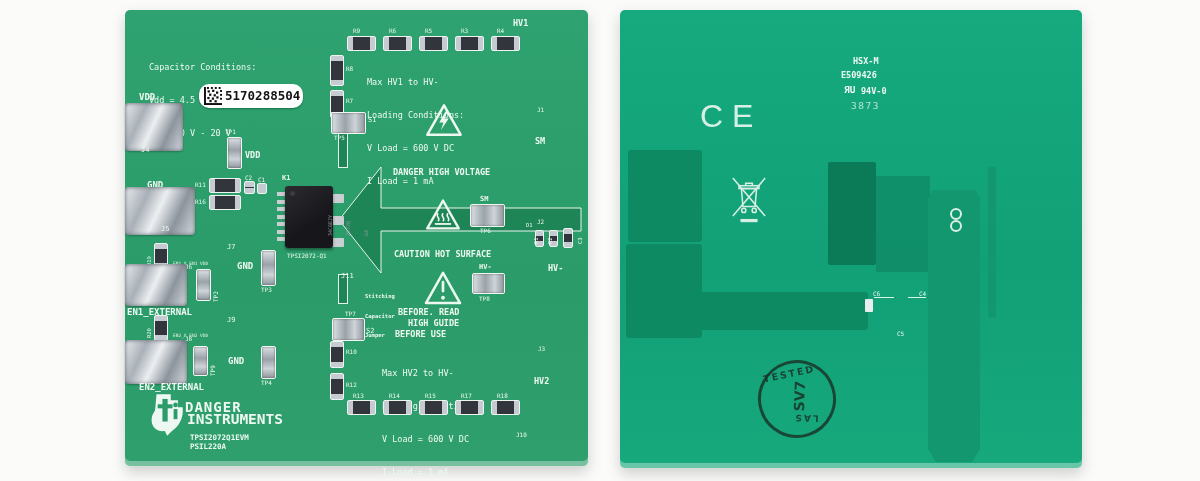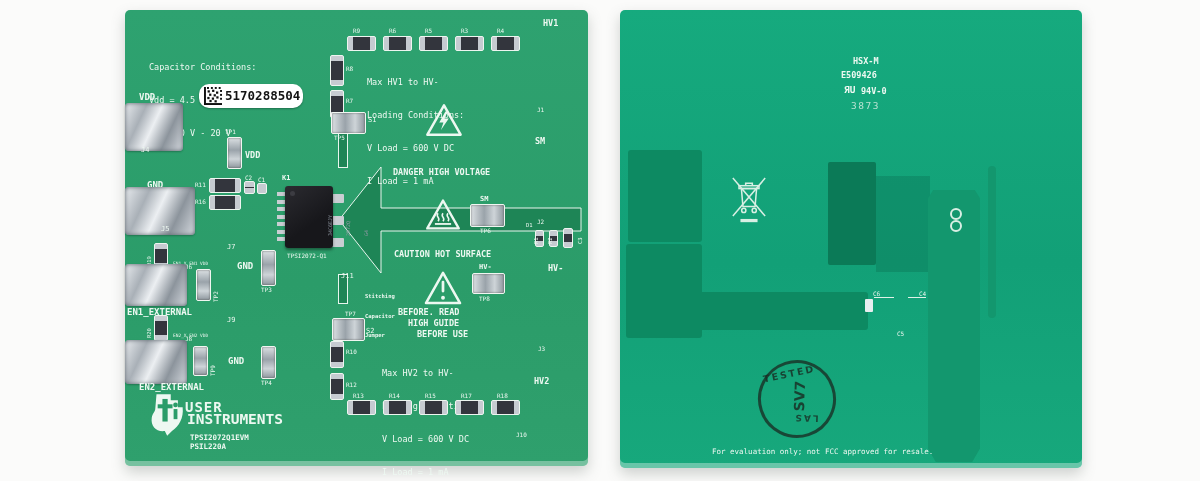--- a/index.html
+++ b/index.html
@@ -217,21 +217,21 @@
     <div class="via" style="left:112px;top:397px;"></div>
       <div class="via" style="left:124px;top:396px;"></div>
 
     <svg class="abs" style="left:23px;top:383px;" width="36" height="44" viewBox="0 0 30 37">
       <path d="M7 1 h12 v5 h6 v6 h4 c1 9 -3 16 -9 20 l-4 4 -2 -4 c-7 1 -12 -4 -11 -11 c0.5 -4 3 -5 3 -8 Z" fill="#eef8f2"></path>
       <rect x="12" y="5" width="4.4" height="19" fill="#2b9c69"></rect>
       <rect x="8" y="9.5" width="12.5" height="3.4" fill="#2b9c69"></rect>
       <circle cx="23" cy="10" r="2" fill="#2b9c69"></circle>
       <rect x="21.4" y="13.5" width="3.2" height="8.5" fill="#2b9c69"></rect>
     </svg>
-    <div class="s ti-serif sb" style="left:60px;top:392px;font-size:14px;letter-spacing:1px;">USER</div>
+    <div class="s ti-serif sb" style="left:60px;top:392px;font-size:14px;letter-spacing:1px;">DANGER</div>
     <div class="s ti-serif sb" style="left:62px;top:404px;font-size:14.5px;">INSTRUMENTS</div>
     <div class="s sb" style="left:65px;top:422px;font-size:7.5px;">TPSI2072Q1EVM</div>
     <div class="s sb" style="left:65px;top:431px;font-size:7.5px;">PSIL220A</div>
 
     <div class="s s6" style="left:228px;top:17px;">R9</div>
     <div class="s s6" style="left:264px;top:17px;">R6</div>
     <div class="s s6" style="left:300px;top:17px;">R5</div>
     <div class="s s6" style="left:336px;top:17px;">R3</div>
     <div class="s s6" style="left:372px;top:17px;">R4</div>
     <div class="resh" style="left:222px;top:26px;width:27px;"></div>
@@ -297,41 +297,41 @@
     <div class="resv" style="left:205px;top:363px;height:25px;"></div>
     <div class="s s6" style="left:221px;top:371px;">R12</div>
 
     <svg class="abs" style="left:298px;top:260px;" width="40" height="36" viewBox="0 0 40 37">
       <path d="M20 3 L37.5 34 H2.5 Z" fill="none" stroke="#edf8f1" stroke-width="2.6" stroke-linejoin="round"></path>
       <rect x="18.6" y="11" width="2.8" height="12" rx="1.3" fill="#edf8f1"></rect>
       <circle cx="20" cy="28.5" r="2" fill="#edf8f1"></circle>
     </svg>
     <div class="s sb" style="left:273px;top:297px;">BEFORE. READ</div>
     <div class="s sb" style="left:283px;top:308px;">HIGH GUIDE</div>
-    <div class="s sb" style="left:292px;top:319px;">BEFORE USE</div>
+    <div class="s sb" style="left:270px;top:319px;">BEFORE USE</div>
 
     <div class="s" style="left:257px;top:336px;">
       <span style="display:block">Max HV2 to HV-</span>
       <span style="display:block">Loading Conditions:</span>
       <span style="display:block">V Load = 600 V DC</span>
       <span style="display:block">I Load = 1 mA</span>
     </div>
 
     <div class="s s6" style="left:228px;top:382px;">R13</div>
     <div class="s s6" style="left:264px;top:382px;">R14</div>
     <div class="s s6" style="left:300px;top:382px;">R15</div>
     <div class="s s6" style="left:336px;top:382px;">R17</div>
     <div class="s s6" style="left:372px;top:382px;">R18</div>
     <div class="resh" style="left:222px;top:390px;width:27px;"></div>
     <div class="resh" style="left:258px;top:390px;width:27px;"></div>
     <div class="resh" style="left:294px;top:390px;width:27px;"></div>
     <div class="resh" style="left:330px;top:390px;width:27px;"></div>
     <div class="resh" style="left:366px;top:390px;width:27px;"></div>
 
-    <div class="s sb" style="left:418px;top:8px;">HV1</div>
+    <div class="s sb" style="left:388px;top:8px;">HV1</div>
     <div class="tblock" style="left:384px;top:17px;height:74px;">
       <div class="hole" style="left:7px;top:17px;"></div>
         <div class="hole" style="left:7px;top:48px;"></div>
       <div class="screw" style="left:27px;top:9px;"></div>
         <div class="screw" style="left:27px;top:42px;"></div>
     </div>
     <div class="s s6" style="left:412px;top:96px;">J1</div>
 
     <div class="s sb" style="left:410px;top:126px;">SM</div>
     <div class="tblock" style="left:384px;top:134px;height:72px;">
@@ -424,36 +424,36 @@
     <div class="s s6" style="left:253px;top:280px;">C6</div>
     <div class="s s6" style="left:299px;top:280px;">C4</div>
     <div class="s s6" style="left:277px;top:320px;">C5</div>
 
     <div class="s sb" style="left:233px;top:46px;">HSX-M</div>
     <div class="s sb" style="left:221px;top:60px;">E509426</div>
     <div class="s sb" style="left:224px;top:74px;font-size:9.5px;">ЯU</div>
     <div class="s sb" style="left:241px;top:76px;">94V-0</div>
     <div class="s" style="left:231px;top:90px;font-size:9.5px;letter-spacing:1.5px;color:#b9e2d2;">3873</div>
 
+    <div class="abs" style="left:80px;top:88px;font:300 32px 'Liberation Sans',sans-serif;letter-spacing:9px;color:#d6efe5;">CE</div>
 
     <svg class="abs" style="left:110px;top:163px;" width="38" height="52" viewBox="0 0 40 54">
       <g stroke="#d8efe4" fill="none" stroke-width="1.6">
         <rect x="9.5" y="13" width="21" height="3"></rect>
         <path d="M12 16 h16 l-1.6 19 h-12.8 Z"></path>
         <path d="M16.5 13 v-2.5 h7 v2.5"></path>
         <circle cx="14.5" cy="39" r="2.2"></circle>
           <circle cx="25.5" cy="39" r="2.2"></circle>
         <line x1="3" y1="5" x2="37" y2="45"></line>
           <line x1="37" y1="5" x2="3" y2="45"></line>
       </g>
       <rect x="11" y="48" width="18" height="3.4" fill="#d8efe4"></rect>
     </svg>
 
     <div class="abs" style="left:138px;top:350px;width:72px;height:72px;border:3px solid rgba(25,48,38,.8);border-radius:50%;transform:rotate(-18deg);">
       <span class="abs" style="left:10px;top:4px;font:bold 9.5px 'DejaVu Sans',sans-serif;letter-spacing:2px;color:rgba(25,48,38,.85);transform:rotate(6deg);">TESTED</span>
       <span class="abs" style="left:24px;top:26px;font:bold 14px 'DejaVu Sans',sans-serif;color:rgba(25,48,38,.85);transform:rotate(-70deg);display:inline-block;">SV7</span>
       <span class="abs" style="left:26px;top:52px;font:bold 9px 'DejaVu Sans',sans-serif;letter-spacing:2px;color:rgba(25,48,38,.8);transform:rotate(-160deg);display:inline-block;">LAS</span>
     </div>
 
-    <div class="s" style="left:92px;top:436px;font-size:7.5px;">For evaluation only; not FCC approved for resale.</div>
   </div>
 
 </div>
 
 </body></html>

